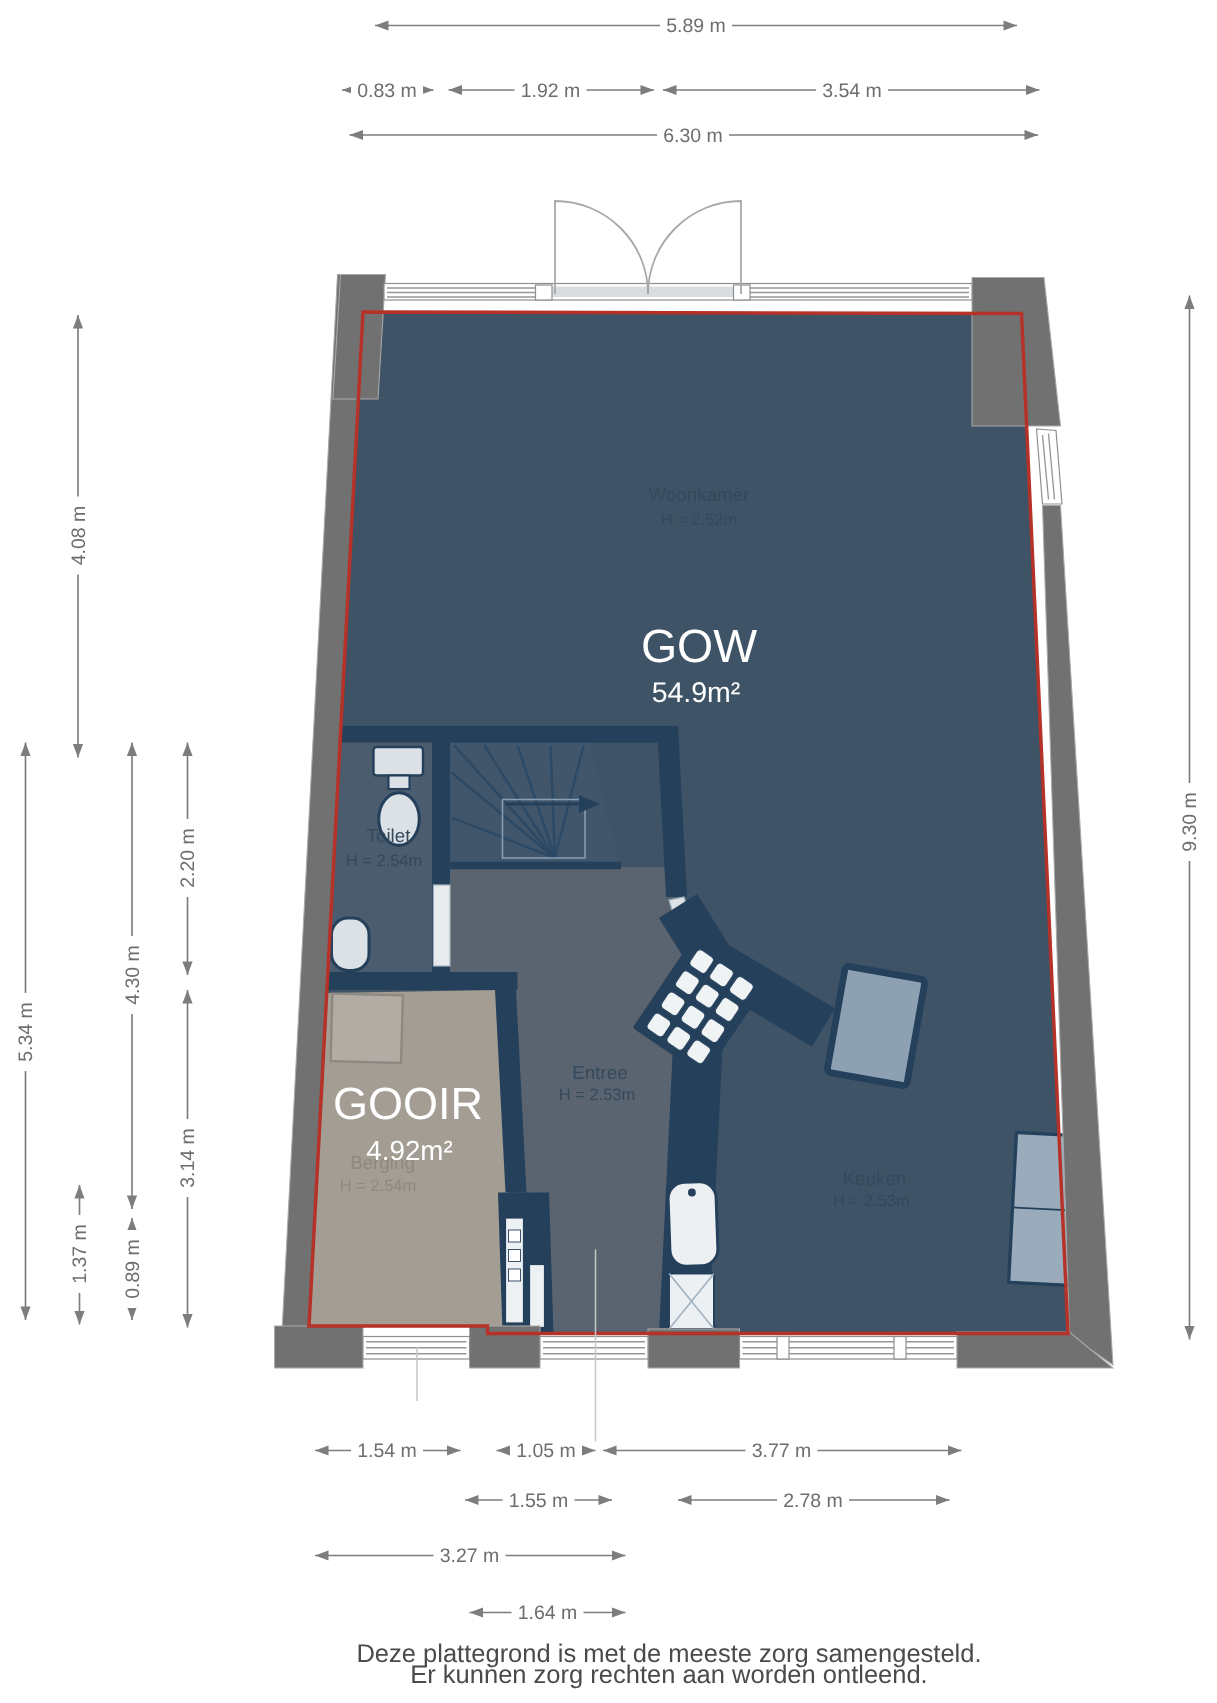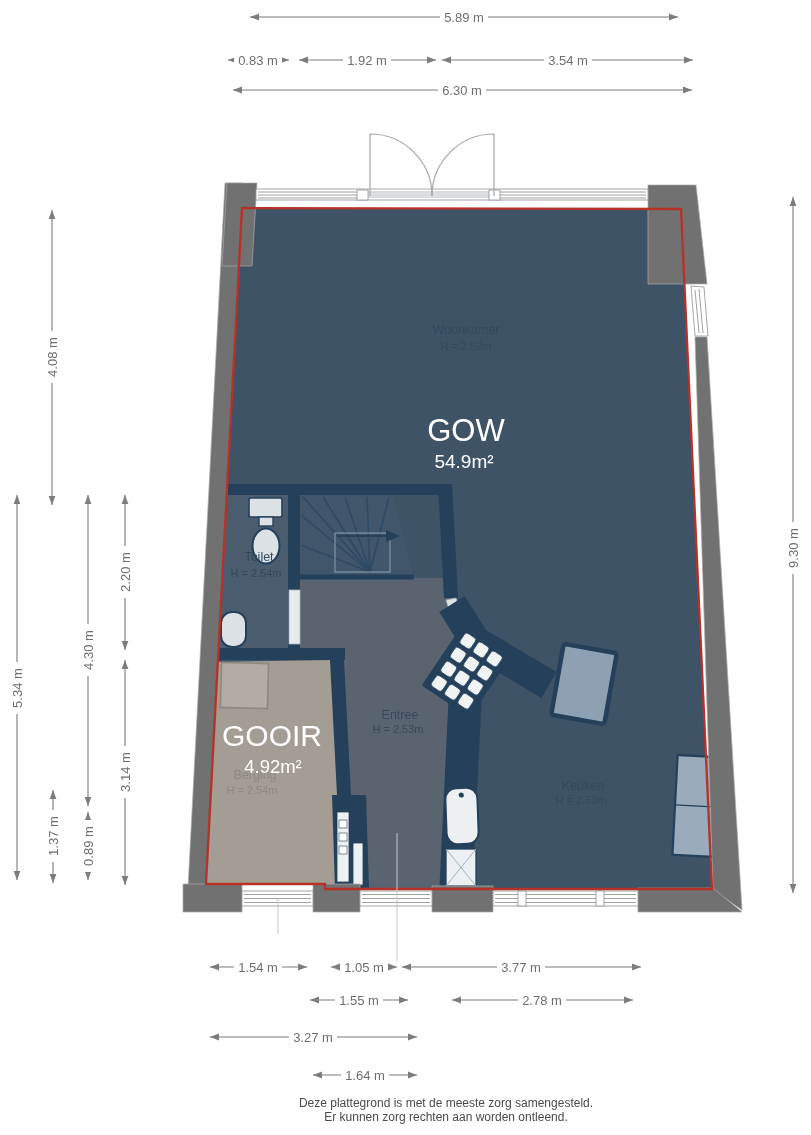--- a/index.html
+++ b/index.html
@@ -22,21 +22,21 @@
   .tread{stroke:#2c4965;stroke-width:1.6;}
   .roomlabel{font:12.5px "Liberation Sans",sans-serif;fill:#35495c;text-anchor:middle;}
   .roomsub{font:11px "Liberation Sans",sans-serif;fill:#35495c;text-anchor:middle;}
   .berglabel{fill:#8e8981;}
   .mktx{font:12px "Liberation Sans",sans-serif;fill:#24405b;text-anchor:middle;}
   .ovbig{font:31px "Liberation Sans",sans-serif;fill:#ffffff;text-anchor:middle;}
   .ovsmall{font:19px "Liberation Sans",sans-serif;fill:#ffffff;text-anchor:middle;}
   .ovbig2{font:30px "Liberation Sans",sans-serif;fill:#ffffff;text-anchor:middle;}
   .ovsmall2{font:18.5px "Liberation Sans",sans-serif;fill:#ffffff;text-anchor:middle;}
   #footer{position:absolute;left:446px;top:1096px;transform:translateX(-50%);
-          text-align:center;color:#4a4a4a;font-size:12px;line-height:14px;white-space:nowrap;}
+          text-align:center;color:#4a4a4a;font-size:17px;line-height:14px;white-space:nowrap;}
 </style>
 </head>
 <body>
 
 <div id="stage">
 <svg width="811" height="1135" viewBox="0 0 811 1135">
 
   <g>
 
     <path d="M242,208 L681,209 L712,889 L325,889 L325,884 L206,884 Z" fill="#3e5366"></path>

